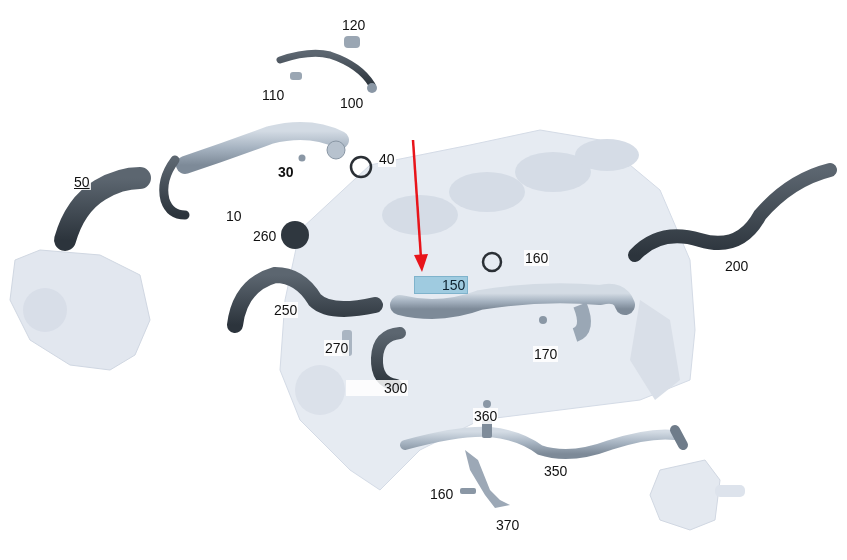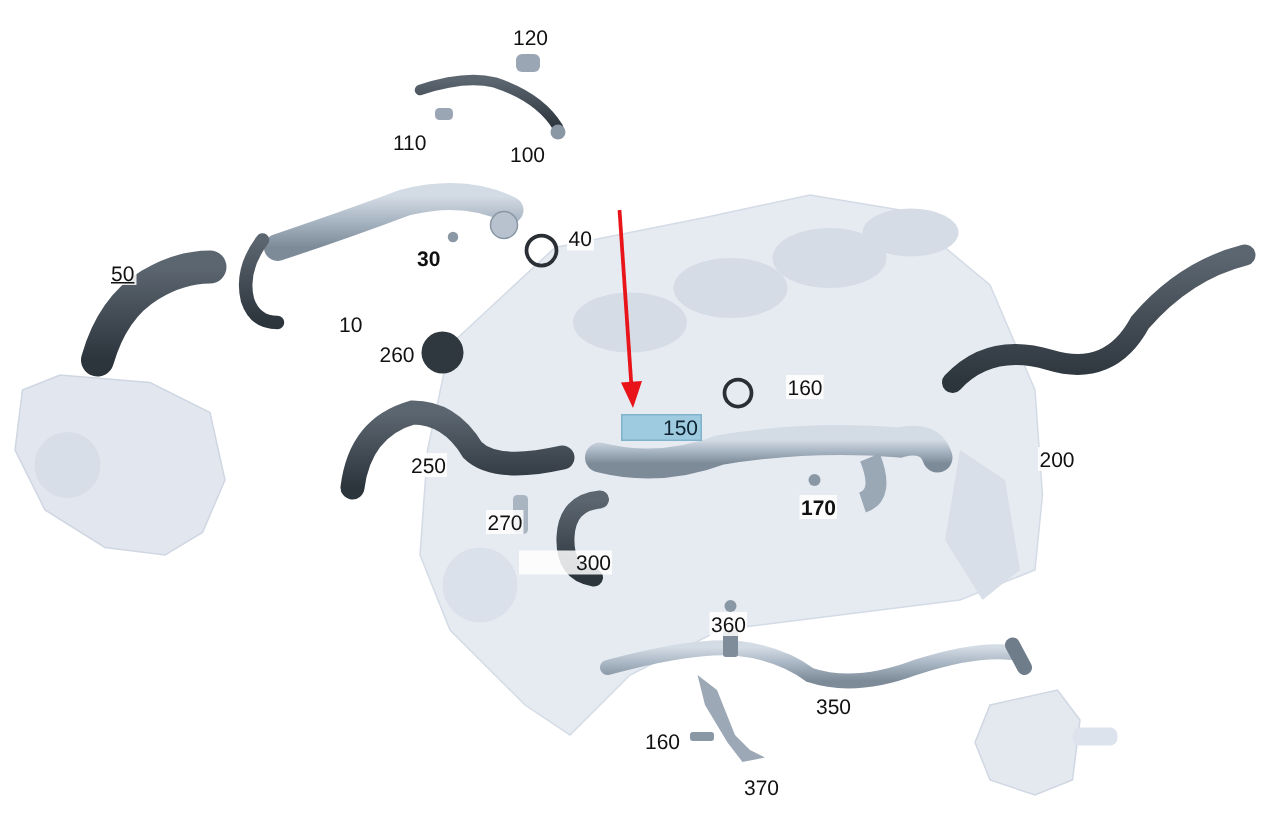--- a/index.html
+++ b/index.html
@@ -96,23 +96,23 @@
 
   <span class="callout" style="left:341px;top:17px;">120</span>
   <span class="callout" style="left:261px;top:87px;">110</span>
   <span class="callout" style="left:339px;top:95px;">100</span>
   <span class="callout" style="left:378px;top:151px;">40</span>
   <span class="callout" style="left:277px;top:164px;font-weight:bold;">30</span>
   <span class="callout" style="left:73px;top:174px;text-decoration:underline;">50</span>
   <span class="callout" style="left:225px;top:208px;">10</span>
   <span class="callout" style="left:252px;top:228px;">260</span>
   <span class="callout" style="left:524px;top:250px;">160</span>
-  <span class="callout" style="left:692px;top:258px;margin-top:40px;">200</span>
+  <span class="callout" style="left:724px;top:258px;">200</span>
   <span class="callout selected" style="left:414px;top:276px;padding-left:27px;">150</span>
   <span class="callout" style="left:273px;top:302px;">250</span>
-  <span class="callout" style="left:533px;top:330px;font-weight:bold;">170</span>
+  <span class="callout" style="left:533px;top:346px;">170</span>
   <span class="callout" style="left:324px;top:340px;">270</span>
-  <span class="callout" style="left:346px;top:367px;padding-left:38px;">300</span>
+  <span class="callout" style="left:346px;top:380px;padding-left:38px;">300</span>
   <span class="callout" style="left:473px;top:382px;margin-top:26px;">360</span>
   <span class="callout" style="left:543px;top:463px;">350</span>
   <span class="callout" style="left:429px;top:486px;">160</span>
   <span class="callout" style="left:495px;top:517px;">370</span>
 </div>
 
 </body></html>

